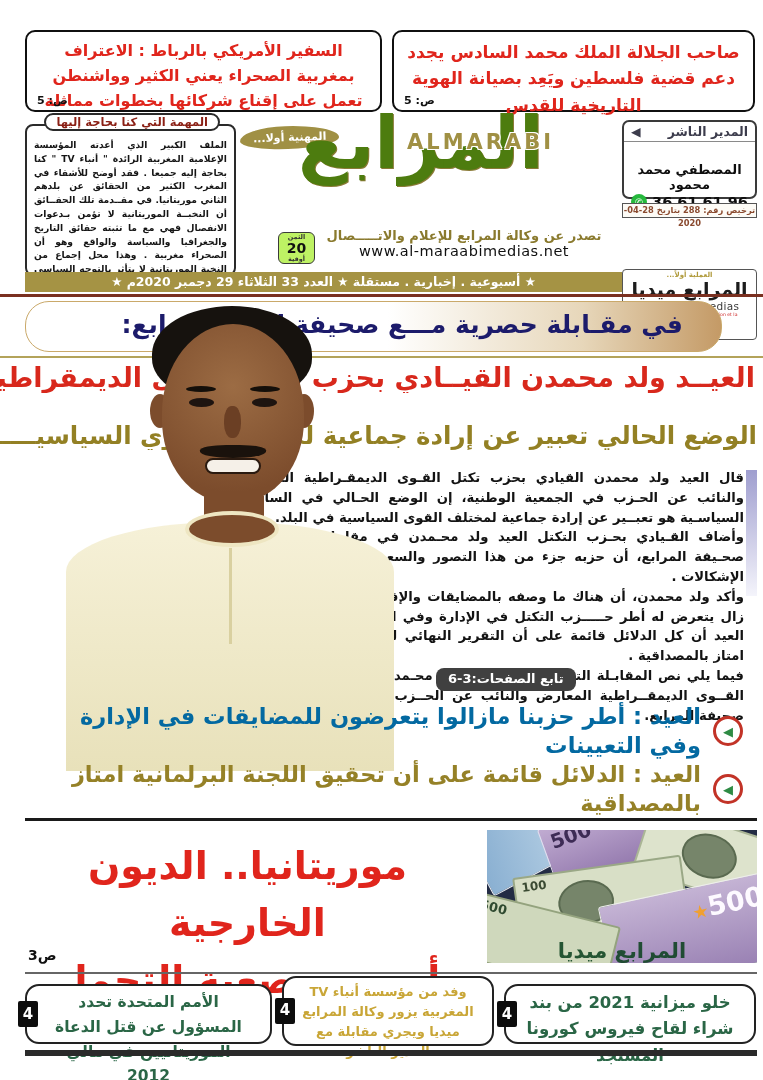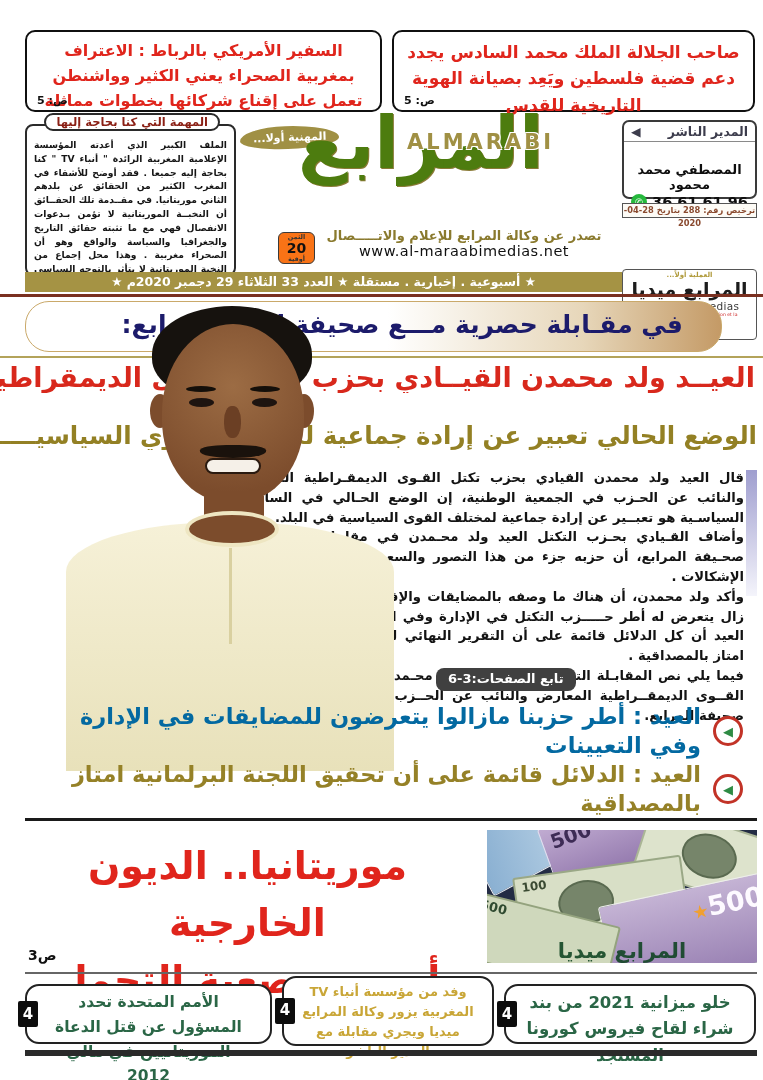--- a/index.html
+++ b/index.html
@@ -20,21 +20,21 @@
           text-align:justify;line-height:1.5;}
   .edsig{position:absolute;bottom:-17px;right:auto;left:2px;background:#fff;color:#23306b;
          font-size:11px;font-weight:bold;padding:0 4px;direction:rtl;}
   
   .tagbadge{left:240px;top:126px;background:#a09044;color:#fff;font-size:11px;font-weight:bold;
             padding:5px 13px;border-radius:46% 54% 52% 48%/60% 55% 45% 40%;transform:rotate(-2deg);direction:rtl;}
   .biglogo{left:298px;top:104px;color:#4d7c0f;font-size:72px;font-weight:bold;line-height:1.1;
            direction:rtl;text-shadow:1px 1px 0 #8a7a36;}
   .latlogo{left:407px;top:130px;color:#a09044;font-size:21px;font-weight:bold;letter-spacing:3px;
            text-shadow:1px 1px 0 #fff,-1px -1px 0 #fff,1px -1px 0 #fff,-1px 1px 0 #fff;}
-  .pricestamp{left:278px;top:232px;width:37px;border:1px solid #3a3a3a;border-radius:6px;background:#f97316;
+  .pricestamp{left:278px;top:232px;width:37px;border:1px solid #3a3a3a;border-radius:6px;background:#bef264;
               text-align:center;padding:1px 0;line-height:1.05;}
   .pricestamp .s1{font-size:6.5px;font-weight:bold;color:#333;display:block;}
   .pricestamp .s2{font-size:14px;font-weight:bold;color:#111;display:block;}
   .pub}{}
   .publine{left:318px;top:228px;width:292px;text-align:center;direction:rtl;}
   .publine .l1{color:#8a7a2e;font-size:13px;font-weight:bold;display:block;}
   .publine .l2{color:#101010;font-size:14.5px;font-weight:normal;display:block;letter-spacing:.5px;direction:ltr;}
   .issuestrip{left:25px;top:272px;width:597px;height:20px;background:#a59344;color:#fff;font-size:12.5px;
               font-weight:bold;text-align:center;line-height:20px;direction:rtl;}
   

